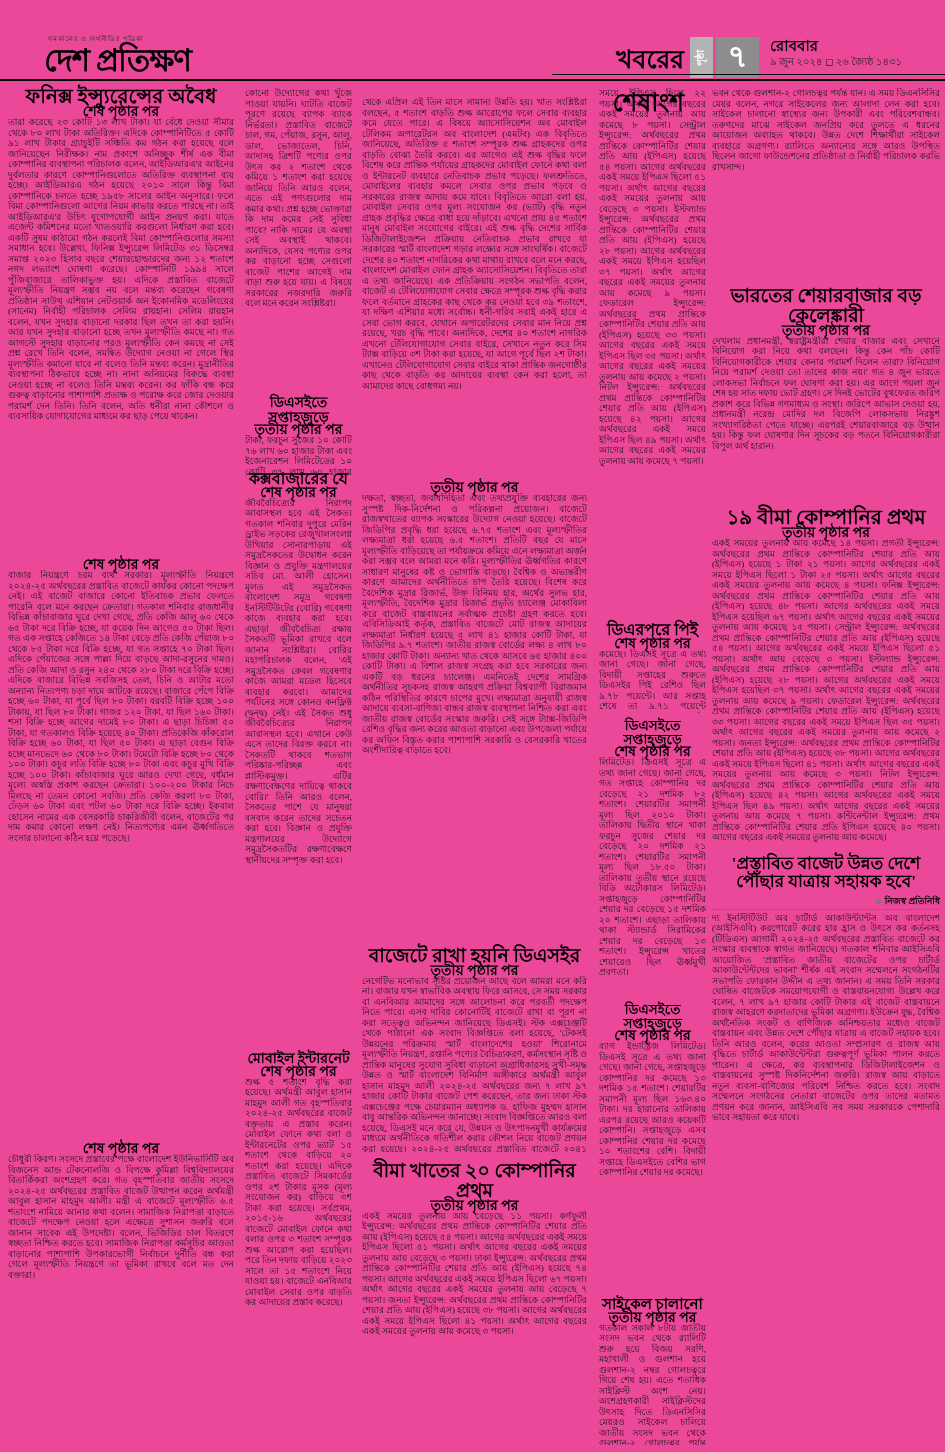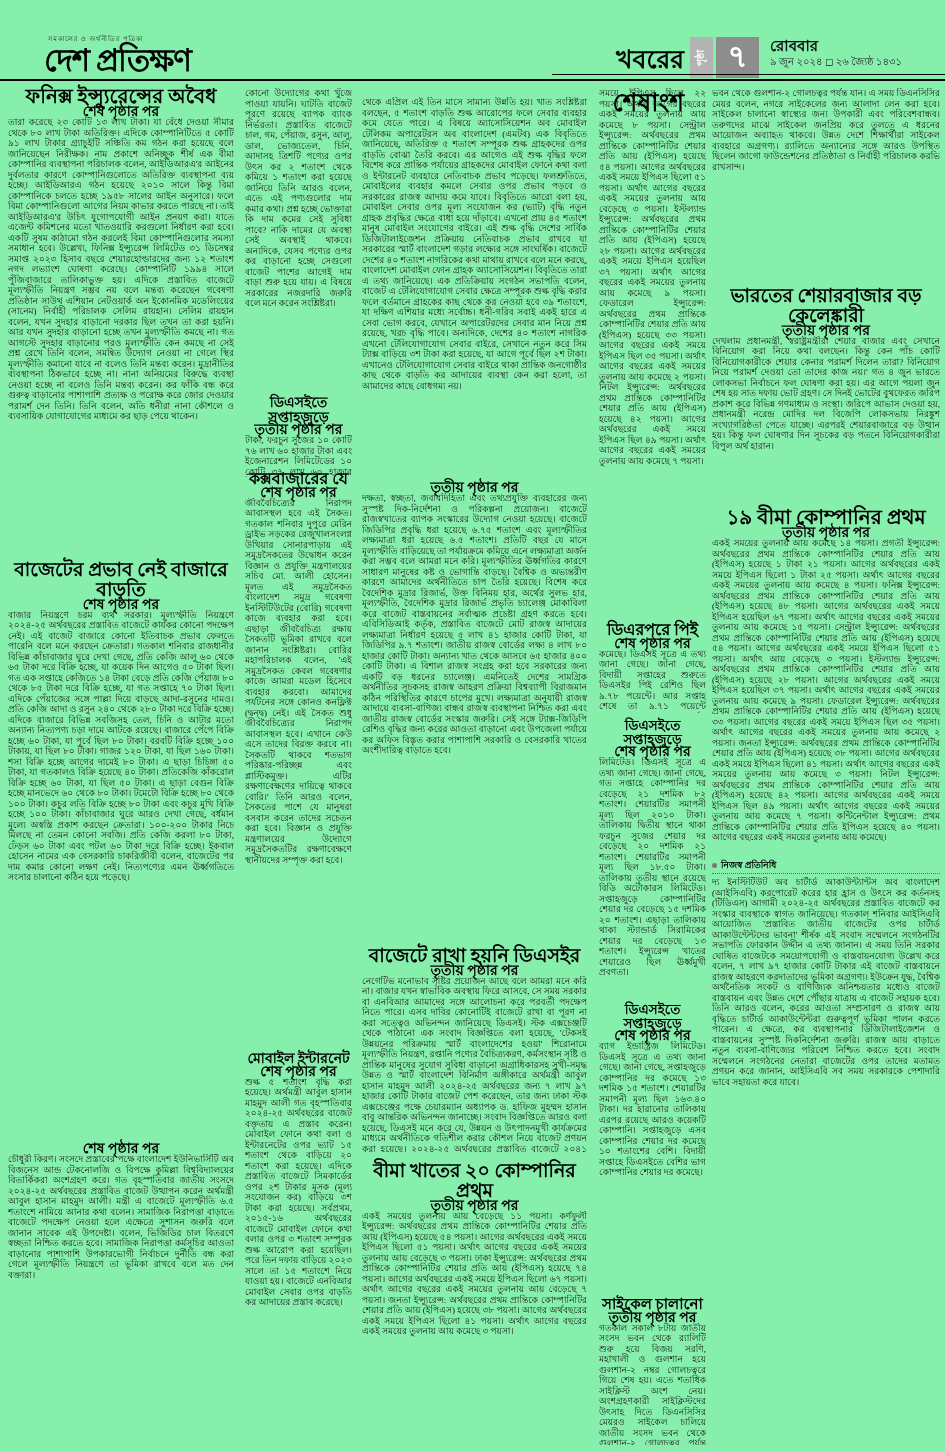--- a/index.html
+++ b/index.html
@@ -1,17 +1,17 @@
 <!DOCTYPE html>
 <html><head>
 <meta charset="utf-8">
 <style>
   html,body{margin:0;padding:0;background:#d8d8d8;}
   #page{
-    position:relative;width:945px;height:1452px;background:#86efac;
+    position:relative;width:945px;height:1452px;background:#ec4899;
     margin:0 auto;overflow:hidden;
     font-family:"Liberation Serif","DejaVu Serif",serif;color:#111;
   }
   
   .mast-logo{position:absolute;left:44px;top:34px;width:230px;}
   .mast-tagline{font-size:6.5px;letter-spacing:1px;color:#222;margin-left:4px;}
   .mast-title{font-size:31px;font-weight:bold;line-height:32px;letter-spacing:-1px;color:#000;}
   .section-title{position:absolute;left:552px;top:40px;width:132px;text-align:right;
     font-size:25px;font-weight:bold;color:#000;}
   .page-strip{position:absolute;left:690px;top:37px;width:23px;height:41px;background:#b3b3b3;
@@ -53,21 +53,20 @@
   </div>
   <div class="rule-right"></div>
   <div class="rule-full"></div>
 
   <div class="art" style="left:8px;top:86px;width:226px;">
     <h2 class="head" style="font-size:20px;">ফনিক্স ইন্স্যুরেন্সের অবৈধ</h2>
     <div class="cont">শেষ পৃষ্ঠার পর</div>
     <div class="body" style="height:430px;">তারা করেছে ২৩ কোটি ১৩ লাখ টাকা। যা বেঁধে দেওয়া সীমার থেকে ৮০ লাখ টাকা অতিরিক্ত। এদিকে কোম্পানিটিতে ৫ কোটি ৯১ লাখ টাকার গ্র্যাচুইটি সঞ্চিতি কম গঠন করা হয়েছে বলে জানিয়েছেন নিরীক্ষক। নাম প্রকাশে অনিচ্ছুক শীর্ষ এক বীমা কোম্পানির ব্যবস্থাপনা পরিচালক বলেন, আইডিআরএ'র আইনের দুর্বলতার কারণে কোম্পানিগুলোতে অতিরিক্ত ব্যবস্থাপনা ব্যয় হচ্ছে। আইডিআরএ গঠন হয়েছে ২০১০ সালে কিন্তু বিমা কোম্পানিকে চলতে হচ্ছে ১৯৫৮ সালের আইন অনুসারে। ফলে বিমা কোম্পানিগুলো আগের নিয়ম কাভার করতে পারছে না। তাই আইডিআরএ'র উচিৎ যুগোপযোগী আইন প্রনয়ণ করা। যাতে এজেন্ট কমিশনের মতো খাতওয়ারি করগুলো নির্ধারণ করা হবে। একটি সুষম কাঠামো গঠন করলেই বিমা কোম্পানিগুলোর সমস্যা সমাধান হবে। উল্লেখ্য, ফিনিক্স ইন্স্যুরেন্স লিমিটেড ৩১ ডিসেম্বর সমাপ্ত ২০২৩ হিসাব বছরে শেয়ারহোল্ডারদের জন্য ১২ শতাংশ নগদ লভ্যাংশ ঘোষণা করেছে। কোম্পানিটি ১৯৯৪ সালে পুঁজিবাজারে তালিকাভুক্ত হয়। এদিকে প্রস্তাবিত বাজেটে মূল্যস্ফীতি নিয়ন্ত্রণ সম্ভব নয় বলে মন্তব্য করেছেন গবেষণা প্রতিষ্ঠান সাউথ এশিয়ান নেটওয়ার্ক অন ইকোনমিক মডেলিংয়ের (সানেম) নির্বাহী পরিচালক সেলিম রায়হান। সেলিম রায়হান বলেন, যখন সুদহার বাড়ানো দরকার ছিল তখন তা করা হয়নি। আর যখন সুদহার বাড়ানো হচ্ছে তখন মূল্যস্ফীতি কমছে না। গত আগস্টে সুদহার বাড়ানোর পরও মূল্যস্ফীতি কেন কমছে না সেই প্রশ্ন রেখে তিনি বলেন, সমন্বিত উদ্যোগ নেওয়া না গেলে স্থির মূল্যস্ফীতি কমানো যাবে না বলেও তিনি মন্তব্য করেন। মুদ্রানীতির ব্যবস্থাপনা ঠিকভাবে হচ্ছে না। নানা অনিয়মের বিরুদ্ধে ব্যবস্থা নেওয়া হচ্ছে না বলেও তিনি মন্তব্য করেন। কর ফাঁকি বন্ধ করে গুরুত্ব বাড়ানোর পাশাপাশি প্রত্যক্ষ ও পরোক্ষ করে জোর দেওয়ার পরামর্শ দেন তিনি। তিনি বলেন, অতি ধনীরা নানা কৌশলে ও ব্যবসায়িক যোগাযোগের মাধ্যমে কর ছাড় পেয়ে থাকেন।</div>
   </div>
   <div class="art" style="left:8px;top:560px;width:226px;">
-    <h2 class="head" style="font-size:19px;">বাজেটের প্রভাব নেই বাজারে বাড়তি</h2>
     <div class="cont">শেষ পৃষ্ঠার পর</div>
     <div class="body" style="height:544px;">বাজার নিয়ন্ত্রণে চরম ব্যর্থ সরকার। মূল্যস্ফীতি নিয়ন্ত্রণে ২০২৪-২৫ অর্থবছরের প্রস্তাবিত বাজেটে কার্যকর কোনো পদক্ষেপ নেই। এই বাজেট বাজারে কোনো ইতিবাচক প্রভাব ফেলতে পারেনি বলে মনে করছেন ক্রেতারা। গতকাল শনিবার রাজধানীর বিভিন্ন কাঁচাবাজার ঘুরে দেখা গেছে, প্রতি কেজি আলু ৬০ থেকে ৬৫ টাকা দরে বিক্রি হচ্ছে, যা কয়েক দিন আগেও ৫০ টাকা ছিল। গত এক সপ্তাহে কেজিতে ১৪ টাকা বেড়ে প্রতি কেজি পেঁয়াজ ৮০ থেকে ৮৫ টাকা দরে বিক্রি হচ্ছে, যা গত সপ্তাহে ৭০ টাকা ছিল। এদিকে পেঁয়াজের সঙ্গে পাল্লা দিয়ে বাড়ছে আদা-রসুনের দামও। প্রতি কেজি আদা ও রসুন ২৪০ থেকে ২৮০ টাকা দরে বিক্রি হচ্ছে। এদিকে বাজারে বিভিন্ন সবজিসহ তেল, চিনি ও আটার মতো অন্যান্য নিত্যপণ্য চড়া দামে আটকে রয়েছে। বাজারে পেঁপে বিক্রি হচ্ছে ৬০ টাকা, যা পূর্বে ছিল ৮০ টাকা। বরবটি বিক্রি হচ্ছে ১০০ টাকায়, যা ছিল ৮০ টাকা। গাজর ১২০ টাকা, যা ছিল ১৬০ টাকা। শসা বিক্রি হচ্ছে আগের দামেই ৮০ টাকা। এ ছাড়া চিচিঙ্গা ৫০ টাকা, যা গতকালও বিক্রি হয়েছে ৪০ টাকা। প্রতিকেজি কাঁকরোল বিক্রি হচ্ছে ৬০ টাকা, যা ছিল ৫০ টাকা। এ ছাড়া বেগুন বিক্রি হচ্ছে মানভেদে ৬০ থেকে ৮০ টাকা। টমেটো বিক্রি হচ্ছে ৮০ থেকে ১০০ টাকা। কচুর লতি বিক্রি হচ্ছে ৮০ টাকা এবং কচুর মুখি বিক্রি হচ্ছে ১০০ টাকা। কাঁচাবাজার ঘুরে আরও দেখা গেছে, বর্ধমান মূল্যে অস্বস্তি প্রকাশ করছেন ক্রেতারা। ১০০-২০০ টাকার নিচে মিলছে না তেমন কোনো সবজি। প্রতি কেজি করলা ৮০ টাকা, ঢেঁড়স ৬০ টাকা এবং পটল ৬০ টাকা দরে বিক্রি হচ্ছে। ইকবাল হোসেন নামের এক বেসরকারি চাকরিজীবী বলেন, বাজেটের পর দাম কমার কোনো লক্ষণ নেই। নিত্যপণ্যের এমন ঊর্ধ্বগতিতে সংসার চালানো কঠিন হয়ে পড়েছে।</div>
   </div>
   <div class="art" style="left:8px;top:1144px;width:226px;">
     <div class="cont">শেষ পৃষ্ঠার পর</div>
     <div class="body" style="height:268px;">চৌধুরী কিরণ। সংসদে প্রস্তাবের পক্ষে বাংলাদেশ ইউনিভার্সিটি অব বিজনেস আন্ড টেকনোলজি ও বিপক্ষে কুমিল্লা বিশ্ববিদ্যালয়ের বিতার্কিকরা অংশগ্রহণ করে। গত বৃহস্পতিবার জাতীয় সংসদে ২০২৪-২৫ অর্থবছরের প্রস্তাবিত বাজেট উত্থাপন করেন অর্থমন্ত্রী আবুল হাসান মাহমুদ আলী। মন্ত্রী এ বাজেটে মূল্যস্ফীতি ৬.৫ শতাংশে নামিয়ে আনার কথা বলেন। সামাজিক নিরাপত্তা বাড়াতে বাজেটে পদক্ষেপ নেওয়া হলে এক্ষেত্রে সুশাসন জরুরি বলে জানান সাবেক এই উপদেষ্টা। বলেন, ভিজিডির চাল বিতরণে স্বচ্ছতা নিশ্চিত করতে হবে। সামাজিক নিরাপত্তা কর্মসূচির আওতা বাড়ানোর পাশাপাশি উপকারভোগী নির্বাচনে দুর্নীতি বন্ধ করা গেলে মূল্যস্ফীতি নিয়ন্ত্রণে তা ভূমিকা রাখবে বলে মত দেন বক্তারা।</div>
   </div>
 
   <div class="art" style="left:245px;top:88px;width:107px;">
     <div class="body" style="height:305px;">কোনো উদ্যোগের কথা খুঁজে পাওয়া যায়নি। ঘাটতি বাজেট পূরণে রয়েছে ব্যাপক ব্যাংক নির্ভরতা। প্রস্তাবিত বাজেটে চাল, গম, পেঁয়াজ, রসুন, আলু, ডাল, ভোজ্যতেল, চিনি, আদাসহ ত্রিশটি পণ্যের ওপর উৎস কর ২ শতাংশ থেকে কমিয়ে ১ শতাংশ করা হয়েছে জানিয়ে তিনি আরও বলেন, এতে এই পণ্যগুলোর দাম কমার কথা। প্রশ্ন হচ্ছে ভোক্তারা কি দাম কমের সেই সুবিধা পাবে? নাকি দামের যে অবস্থা সেই অবস্থাই থাকবে। অন্যদিকে, যেসব পণ্যের ওপর কর বাড়ানো হচ্ছে সেগুলো বাজেট পাশের আগেই দাম বাড়া শুরু হয়ে যায়। এ বিষয়ে সরকারের নজরদারি জরুরি বলে মনে করেন সংশ্লিষ্টরা।</div>
@@ -137,18 +136,19 @@
     <h2 class="head" style="font-size:19px;">ভারতের শেয়ারবাজার বড় কেলেঙ্কারী</h2>
     <div class="cont">তৃতীয় পৃষ্ঠার পর</div>
     <div class="body" style="height:182px;">দেখলাম প্রধানমন্ত্রী, স্বরাষ্ট্রমন্ত্রীরা শেয়ার বাজার এবং সেখানে বিনিয়োগ করা নিয়ে কথা বলছেন। কিন্তু কেন পাঁচ কোটি বিনিয়োগকারীকে শেয়ার কেনার পরামর্শ দিলেন তারা? বিনিয়োগ নিয়ে পরামর্শ দেওয়া তো তাদের কাজ নয়।' গত ৪ জুন ভারতে লোকসভা নির্বাচনে ফল ঘোষণা করা হয়। এর আগে পয়লা জুন শেষ হয় সাত দফায় ভোট গ্রহণ। সে দিনই ভোটের বুথফেরত জরিপ প্রকাশ করে বিভিন্ন গণমাধ্যম ও সংস্থা। জরিপে আভাস দেওয়া হয়, প্রধানমন্ত্রী নরেন্দ্র মোদির দল বিজেপি লোকসভায় নিরঙ্কুশ সংখ্যাগরিষ্ঠতা পেতে যাচ্ছে। এরপরই শেয়ারবাজারে বড় উত্থান হয়। কিন্তু ফল ঘোষণার দিন সূচকের বড় পতনে বিনিয়োগকারীরা বিপুল অর্থ হারান।</div>
   </div>
   <div class="art" style="left:712px;top:507px;width:228px;">
     <h2 class="head" style="font-size:20px;">১৯ বীমা কোম্পানির প্রথম</h2>
     <div class="cont">তৃতীয় পৃষ্ঠার পর</div>
     <div class="body" style="height:310px;">একই সময়ের তুলনায় আয় কমেছে ১৪ পয়সা। প্রগতী ইন্স্যুরেন্স: অর্থবছরের প্রথম প্রান্তিকে কোম্পানিটির শেয়ার প্রতি আয় (ইপিএস) হয়েছে ১ টাকা ২১ পয়সা। আগের অর্থবছরের একই সময়ে ইপিএস ছিলো ১ টাকা ২৫ পয়সা। অর্থাৎ আগের বছরের একই সময়ের তুলনায় আয় কমেছে ৪ পয়সা। ফনিক্স ইন্স্যুরেন্স: অর্থবছরের প্রথম প্রান্তিকে কোম্পানিটির শেয়ার প্রতি আয় (ইপিএস) হয়েছে ৪৮ পয়সা। আগের অর্থবছরের একই সময়ে ইপিএস হয়েছিল ৬৭ পয়সা। অর্থাৎ আগের বছরের একই সময়ের তুলনায় আয় কমেছে ১৫ পয়সা। সেন্ট্রাল ইন্স্যুরেন্স: অর্থবছরের প্রথম প্রান্তিকে কোম্পানিটির শেয়ার প্রতি আয় (ইপিএস) হয়েছে ৫৪ পয়সা। আগের অর্থবছরের একই সময়ে ইপিএস ছিলো ৫১ পয়সা। অর্থাৎ আয় বেড়েছে ৩ পয়সা। ইস্টল্যান্ড ইন্স্যুরেন্স: অর্থবছরের প্রথম প্রান্তিকে কোম্পানিটির শেয়ার প্রতি আয় (ইপিএস) হয়েছে ২৮ পয়সা। আগের অর্থবছরের একই সময়ে ইপিএস হয়েছিল ৩৭ পয়সা। অর্থাৎ আগের বছরের একই সময়ের তুলনায় আয় কমেছে ৯ পয়সা। ফেডারেল ইন্স্যুরেন্স: অর্থবছরের প্রথম প্রান্তিকে কোম্পানিটির শেয়ার প্রতি আয় (ইপিএস) হয়েছে ৩৩ পয়সা। আগের বছরের একই সময়ে ইপিএস ছিল ৩৫ পয়সা। অর্থাৎ আগের বছরের একই সময়ের তুলনায় আয় কমেছে ২ পয়সা। জনতা ইন্স্যুরেন্স: অর্থবছরের প্রথম প্রান্তিকে কোম্পানিটির শেয়ার প্রতি আয় (ইপিএস) হয়েছে ৩৮ পয়সা। আগের অর্থবছরের একই সময়ে ইপিএস ছিলো ৪১ পয়সা। অর্থাৎ আগের বছরের একই সময়ের তুলনায় আয় কমেছে ৩ পয়সা। নিটল ইন্স্যুরেন্স: অর্থবছরের প্রথম প্রান্তিকে কোম্পানিটির শেয়ার প্রতি আয় (ইপিএস) হয়েছে ৪২ পয়সা। আগের অর্থবছরের একই সময়ে ইপিএস ছিল ৪৯ পয়সা। অর্থাৎ আগের বছরের একই সময়ের তুলনায় আয় কমেছে ৭ পয়সা। কন্টিনেন্টাল ইন্স্যুরেন্স: প্রথম প্রান্তিকে কোম্পানিটির শেয়ার প্রতি ইপিএস হয়েছে ৪০ পয়সা। আগের বছরের একই সময়ের তুলনায় আয় কমেছে।</div>
   </div>
   <div class="art" style="left:712px;top:855px;width:228px;">
-    <div class="byline" style="margin-top:4px;"><span class="bullet"></span><span>নিজস্ব প্রতিনিধি</span></div>
+    <h2 class="head" style="font-size:17px;">'প্রস্তাবিত বাজেট উন্নত দেশে পৌঁছার যাত্রায় সহায়ক হবে'</h2>
+    <div class="byline" style="margin-top:4px;text-align:right;"><span class="bullet"></span><span>নিজস্ব প্রতিনিধি</span></div>
     <div class="dotrule"></div>
     <div class="body" style="height:528px;margin-top:3px;">দ্য ইনস্টিটিউট অব চার্টার্ড আকাউন্ট্যান্টস অব বাংলাদেশ (আইসিএবি) করপোরেট করের হার হ্রাস ও উৎসে কর কর্তনসহ (টিডিএস) আগামী ২০২৪-২৫ অর্থবছরের প্রস্তাবিত বাজেটে কর সংস্কার ব্যবস্থাকে স্বাগত জানিয়েছে। গতকাল শনিবার আইসিএবি আয়োজিত 'প্রস্তাবিত জাতীয় বাজেটের ওপর চার্টার্ড আকাউন্টেন্টদের ভাবনা' শীর্ষক এই সংবাদ সম্মেলনে সংগঠনটির সভাপতি ফোরকান উদ্দীন এ তথ্য জানান। এ সময় তিনি সরকার ঘোষিত বাজেটকে সময়োপযোগী ও বাস্তবায়নযোগ্য উল্লেখ করে বলেন, ৭ লাখ ৯৭ হাজার কোটি টাকার এই বাজেট বাস্তবায়নে রাজস্ব আহরণে করদাতাদের ভূমিকা অগ্রগণ্য। ইউক্রেন যুদ্ধ, বৈশ্বিক অর্থনৈতিক সংকট ও বাণিজ্যিক অনিশ্চয়তার মধ্যেও বাজেট বাস্তবায়ন এবং উন্নত দেশে পৌঁছার যাত্রায় এ বাজেট সহায়ক হবে। তিনি আরও বলেন, করের আওতা সম্প্রসারণ ও রাজস্ব আয় বৃদ্ধিতে চার্টার্ড আকাউন্টেন্টরা গুরুত্বপূর্ণ ভূমিকা পালন করতে পারেন। এ ক্ষেত্রে, কর ব্যবস্থাপনার ডিজিটালাইজেশন ও বাস্তবায়নের সুস্পষ্ট দিকনির্দেশনা জরুরি। রাজস্ব আয় বাড়াতে নতুন ব্যবসা-বাণিজ্যের পরিবেশ নিশ্চিত করতে হবে। সংবাদ সম্মেলনে সংগঠনের নেতারা বাজেটের ওপর তাদের মতামত প্রণয়ন করে জানান, আইসিএবি সব সময় সরকারকে পেশাদারি ভাবে সহায়তা করে যাবে।</div>
   </div>
 
 </div>
 
 </body></html>

